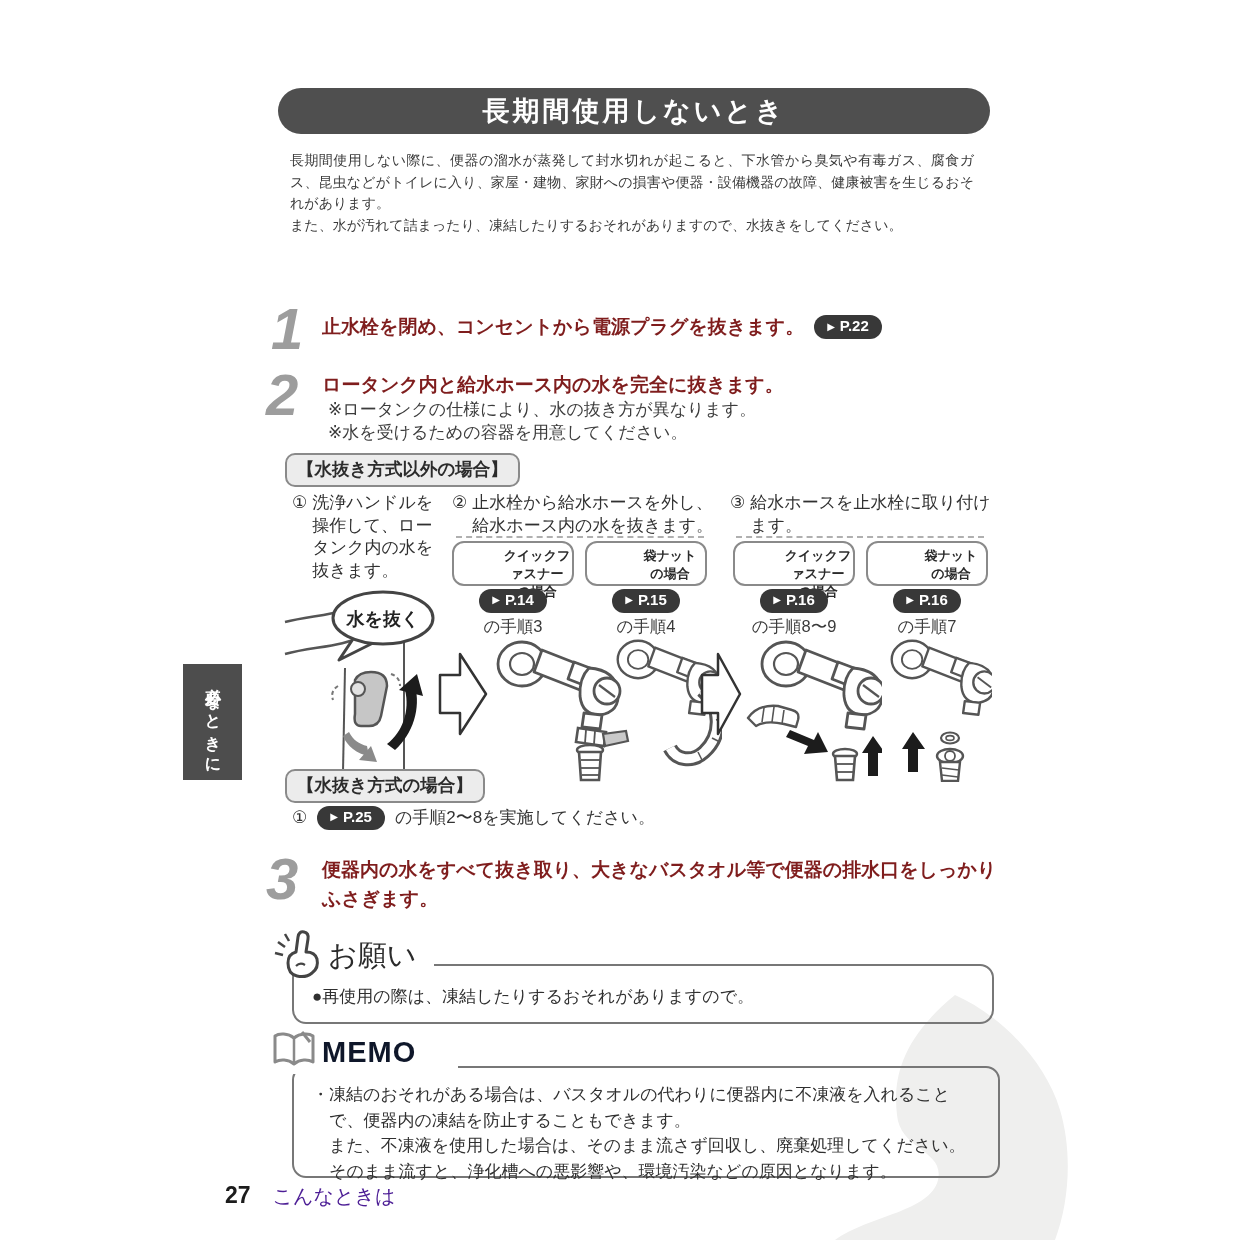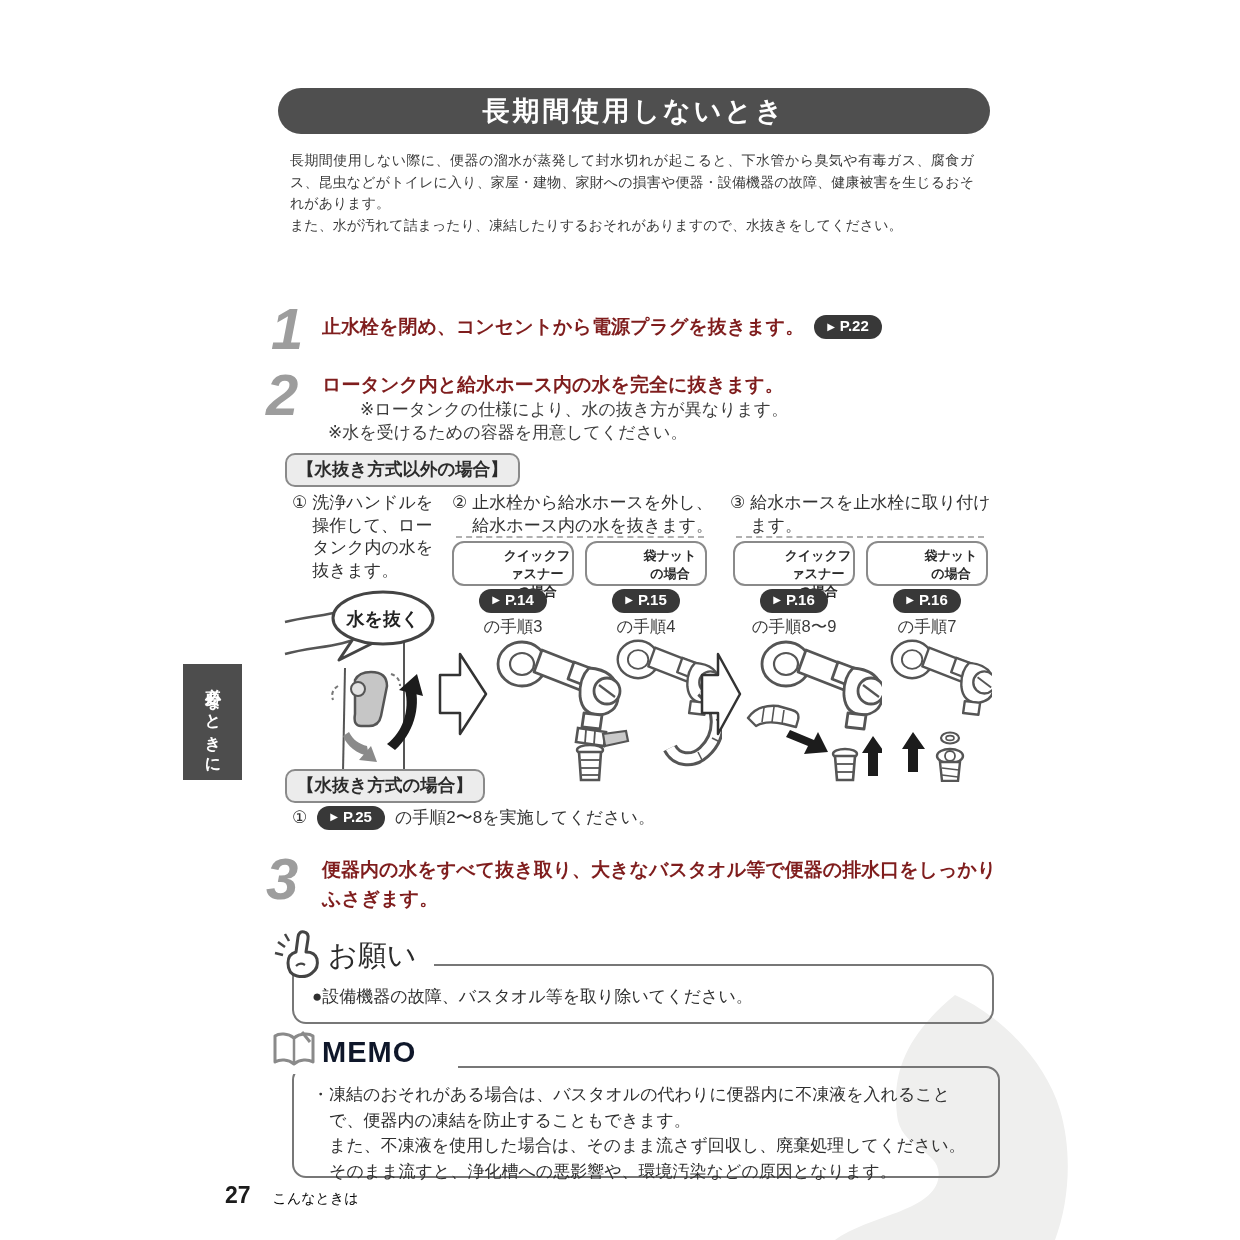--- a/index.html
+++ b/index.html
@@ -47,21 +47,21 @@
   .round-box{border:2.5px solid #777;border-radius:14px;box-sizing:border-box;background:transparent;}
   .patch{background:#fff;}
   .note-label{font-size:29px;font-weight:normal;color:#2b2b2b;}
   .memo-label{font-size:29px;font-weight:bold;color:#0f172a;letter-spacing:1px;}
   .box-text{font-size:17px;color:#303030;line-height:1.5;}
   .hang{padding-left:17px;text-indent:-17px;}
   .ind{padding-left:17px;}
 
   .footer{left:225px;top:1182px;display:flex;align-items:baseline;gap:22px;}
   .footer .pnum{font-size:23px;font-weight:bold;color:#1c1c1c;}
-  .footer .ptitle{font-size:14px;color:#000000;}
+  .footer .ptitle{font-size:20px;color:#4c1d95;}
 
   svg text{font-family:"Liberation Sans","DejaVu Sans",sans-serif;}
 </style>
 </head>
 <body>
 
 <div class="page">
 
   <svg class="abs" style="left:760px;top:985px;" width="330" height="255" viewBox="0 0 330 255">
     <path d="M195 10 C140 55 133 95 137 130 C140 165 185 165 178 195 C170 227 110 230 75 255
@@ -95,21 +95,21 @@
 
   <div class="abs row" style="left:322px;top:314px;">
     <span class="h19">止水栓を閉め、コンセントから電源プラグを抜きます。</span>
     <span class="pill">
       <span class="tri">▶</span>
       <span>P.22</span>
     </span>
   </div>
 
   <div class="abs h19" style="left:322px;top:372px;">ロータンク内と給水ホース内の水を完全に抜きます。</div>
-  <div class="abs note" style="left:328px;top:399px;margin-left:32px;">※ロータンクの仕様により、水の抜き方が異なります。</div>
+  <div class="abs note" style="left:328px;top:399px;">※ロータンクの仕様により、水の抜き方が異なります。</div>
   <div class="abs note" style="left:328px;top:422px;">※水を受けるための容器を用意してください。</div>
 
   <div class="abs sec-label" style="left:285px;top:453px;">【水抜き方式以外の場合】</div>
 
   <div class="abs col" style="left:292px;top:492px;width:152px;">
     <span class="cnum">①</span>
     <span>洗浄ハンドルを操作して、ロータンク内の水を抜きます。</span>
   </div>
   <div class="abs col" style="left:452px;top:492px;width:270px;">
     <span class="cnum">②</span>
@@ -262,21 +262,21 @@
   <div class="abs round-box" style="left:292px;top:964px;width:702px;height:60px;"></div>
   <div class="abs patch" style="left:286px;top:956px;width:148px;height:16px;"></div>
   <svg class="abs" style="left:272px;top:926px;" width="50" height="54" viewBox="0 0 50 54">
     <line x1="6" y1="16" x2="13" y2="21" stroke="#444" stroke-width="2.5"></line>
     <line x1="3" y1="27" x2="11" y2="29" stroke="#444" stroke-width="2.5"></line>
     <line x1="13" y1="8" x2="17" y2="15" stroke="#444" stroke-width="2.5"></line>
     <path d="M25 50 q-9 -2 -9 -13 q0 -9 8 -11 l2 -15 q1 -6 6 -5 q5 1 4 7 l-2 13 q9 0 11 7 q2 9 -5 14 q-6 5 -15 3 z" fill="#fff" stroke="#444" stroke-width="3" stroke-linejoin="round"></path>
     <path d="M24 40 q4 -4 9 -1" fill="none" stroke="#444" stroke-width="2.2"></path>
   </svg>
   <div class="abs note-label" style="left:328px;top:936px;">お願い</div>
-  <div class="abs box-text" style="left:312px;top:984px;width:660px;">●設備機器の故障、バスタオル等を取り除いてください。</div>
+  <div class="abs box-text" style="left:312px;top:984px;width:660px;">●再使用の際は、凍結したりするおそれがありますので。</div>
 
   <div class="abs round-box" style="left:292px;top:1066px;width:708px;height:112px;"></div>
   <div class="abs patch" style="left:286px;top:1058px;width:172px;height:16px;"></div>
   <svg class="abs" style="left:272px;top:1030px;" width="44" height="38" viewBox="0 0 44 38">
     <path d="M22 8 C16 3 7 3 3 6 L3 32 C8 29 16 29 22 34 C28 29 36 29 41 32 L41 6 C37 3 28 3 22 8 Z" fill="#fff" stroke="#8a8a8a" stroke-width="3" stroke-linejoin="round"></path>
     <line x1="22" y1="8" x2="22" y2="34" stroke="#8a8a8a" stroke-width="2.5"></line>
     <path d="M30 2 L38 12" stroke="#8a8a8a" stroke-width="3"></path>
   </svg>
   <div class="abs memo-label" style="left:322px;top:1036px;">MEMO</div>
   <div class="abs" style="left:312px;top:1082px;width:670px;">

